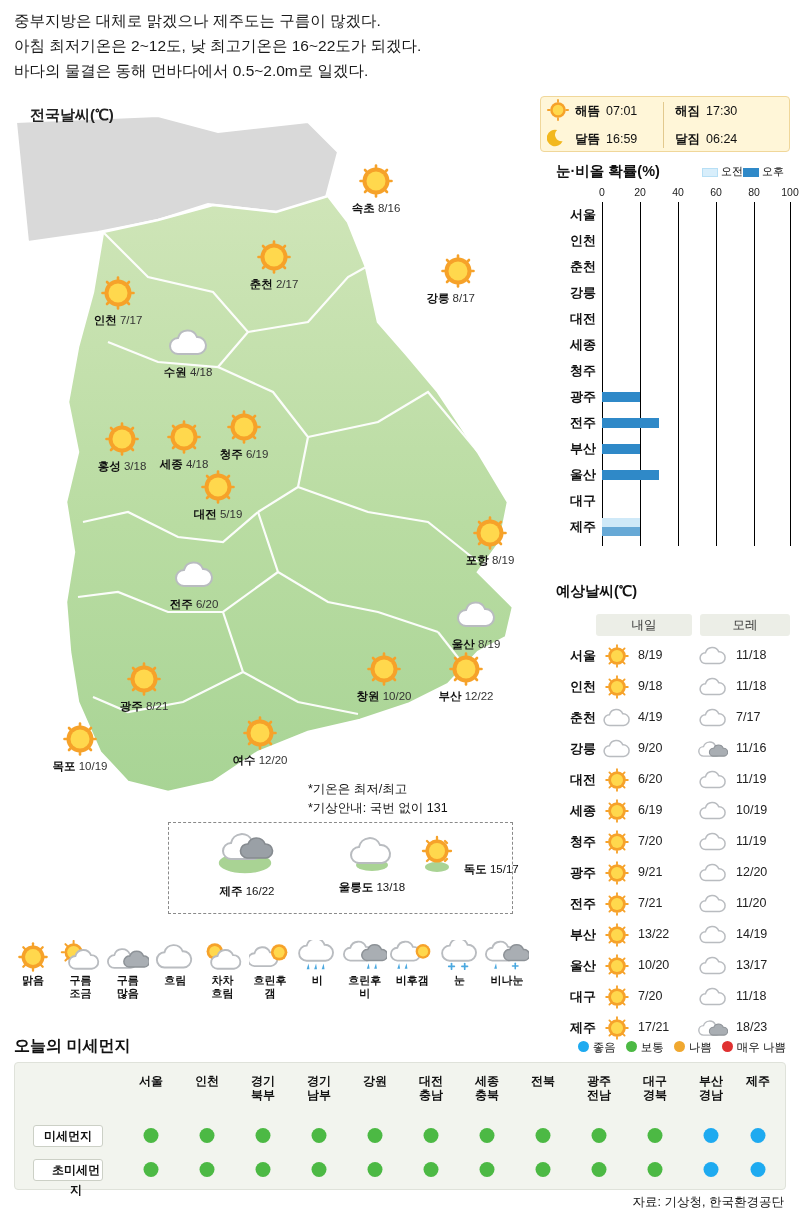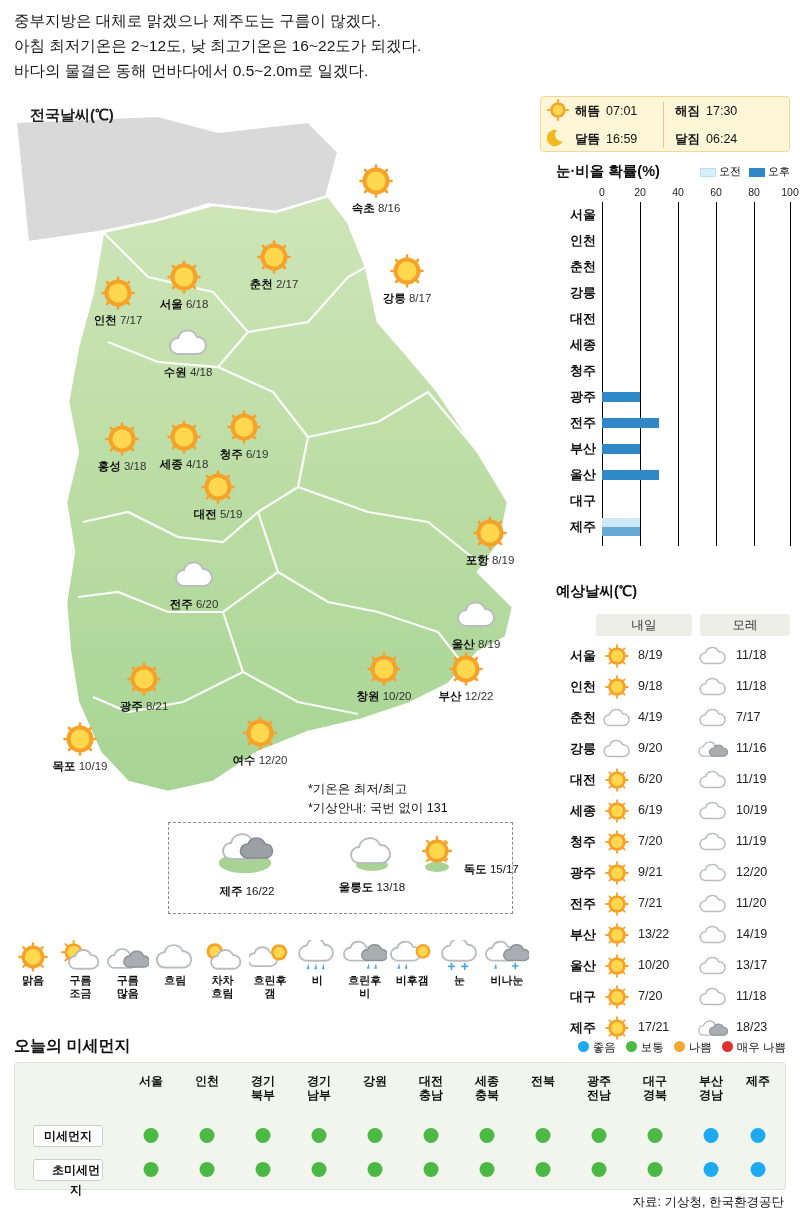--- a/index.html
+++ b/index.html
@@ -96,21 +96,21 @@
   .sunrow { display:flex; align-items:center; height: 28px; font-size: 12.5px; }
   .sunrow .ic { width: 34px; text-align:center; }
   .sunrow .c { width: 86px; }
   .sunrow .c b { font-weight: 700; }
   .divline { position:absolute; left: 122px; top: 5px; width: 1px; height: 46px; background: #e2c98e; }
 
   .rain-title {
     position: absolute; left: 556px; top: 162px;
     font-size: 14.5px; font-weight: 700;
   }
-  .rain-legend { position: absolute; right: 10px; top: 164px; font-size: 11px; display:flex; gap:8px; align-items:center;}
+  .rain-legend { position: absolute; right: 16px; top: 164px; font-size: 11px; display:flex; align-items:center;}
   .sw { width: 16px; height: 9px; display:inline-block; margin-right:3px; vertical-align:middle;}
 
   .rainchart {
     position: absolute; left: 540px; top: 186px;
     width: 250px; height: 380px;
   }
   .axis-num { position:absolute; font-size: 10.5px; color:#222; top:0; transform: translateX(-50%); }
   .rrow { position: absolute; left:0; height: 26px; }
   .rname { position:absolute; left: 10px; width: 46px; text-align: right; font-size: 13px; font-weight: 700; }
   .rbar { position:absolute; height: 10px; }
@@ -217,55 +217,38 @@
             <line x1="29" y1="17" x2="32.5" y2="17"></line>
             <line x1="6" y1="6" x2="8.5" y2="8.5"></line>
             <line x1="25.5" y1="25.5" x2="28" y2="28"></line>
             <line x1="6" y1="28" x2="8.5" y2="25.5"></line>
             <line x1="25.5" y1="8.5" x2="28" y2="6"></line>
           </g>
         </svg></span>
     <span class="lbl"><b>춘천</b> <span>2/17</span></span>
   </div>
 
-  <div class="city" style="left:399px; top:162px;">
+  <div class="city" style="left:422px; top:162px;text-align:right;">
     <span class="ico"><svg width="34" height="34" viewBox="0 0 34 34">
           <circle cx="17" cy="17" r="13.5" fill="#f6a22a"></circle>
           <circle cx="17" cy="17" r="9.5" fill="#ffd84d"></circle>
           <g stroke="#f6a22a" stroke-width="2.6" stroke-linecap="round">
             <line x1="17" y1="1.5" x2="17" y2="5"></line>
             <line x1="17" y1="29" x2="17" y2="32.5"></line>
             <line x1="1.5" y1="17" x2="5" y2="17"></line>
             <line x1="29" y1="17" x2="32.5" y2="17"></line>
             <line x1="6" y1="6" x2="8.5" y2="8.5"></line>
             <line x1="25.5" y1="25.5" x2="28" y2="28"></line>
             <line x1="6" y1="28" x2="8.5" y2="25.5"></line>
             <line x1="25.5" y1="8.5" x2="28" y2="6"></line>
           </g>
         </svg></span>
     <span class="lbl"><b>강릉</b> <span>8/17</span></span>
   </div>
 
-  <div class="city" style="left:176px; top:168px;">
-    <span class="ico"><svg width="34" height="34" viewBox="0 0 34 34">
-          <circle cx="17" cy="17" r="13.5" fill="#f6a22a"></circle>
-          <circle cx="17" cy="17" r="9.5" fill="#ffd84d"></circle>
-          <g stroke="#f6a22a" stroke-width="2.6" stroke-linecap="round">
-            <line x1="17" y1="1.5" x2="17" y2="5"></line>
-            <line x1="17" y1="29" x2="17" y2="32.5"></line>
-            <line x1="1.5" y1="17" x2="5" y2="17"></line>
-            <line x1="29" y1="17" x2="32.5" y2="17"></line>
-            <line x1="6" y1="6" x2="8.5" y2="8.5"></line>
-            <line x1="25.5" y1="25.5" x2="28" y2="28"></line>
-            <line x1="6" y1="28" x2="8.5" y2="25.5"></line>
-            <line x1="25.5" y1="8.5" x2="28" y2="6"></line>
-          </g>
-        </svg></span>
-    <span class="lbl"><b>서울</b> <span>6/18</span></span>
-  </div>
 
   <div class="city" style="left:110px; top:184px;">
     <span class="ico"><svg width="34" height="34" viewBox="0 0 34 34">
           <circle cx="17" cy="17" r="13.5" fill="#f6a22a"></circle>
           <circle cx="17" cy="17" r="9.5" fill="#ffd84d"></circle>
           <g stroke="#f6a22a" stroke-width="2.6" stroke-linecap="round">
             <line x1="17" y1="1.5" x2="17" y2="5"></line>
             <line x1="17" y1="29" x2="17" y2="32.5"></line>
             <line x1="1.5" y1="17" x2="5" y2="17"></line>
             <line x1="29" y1="17" x2="32.5" y2="17"></line>

